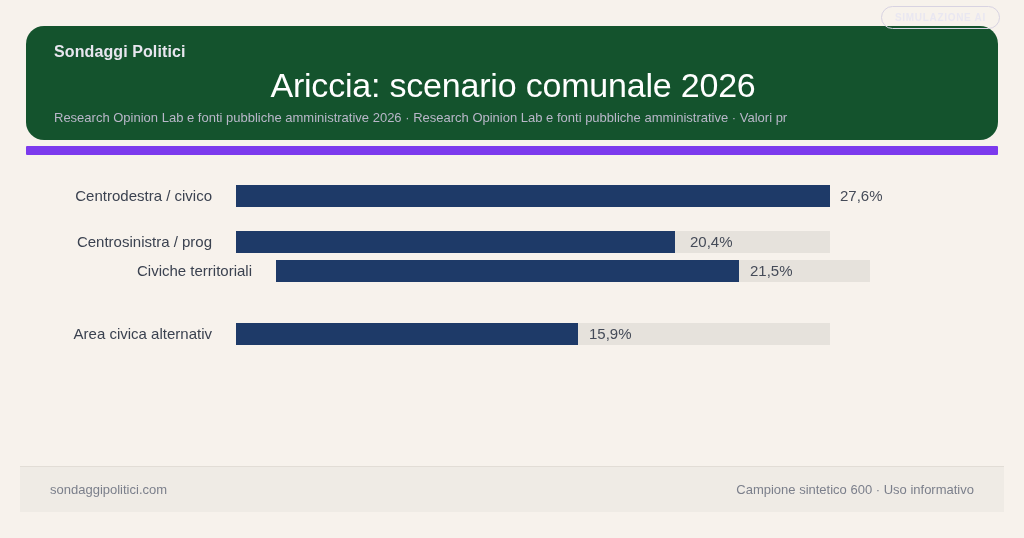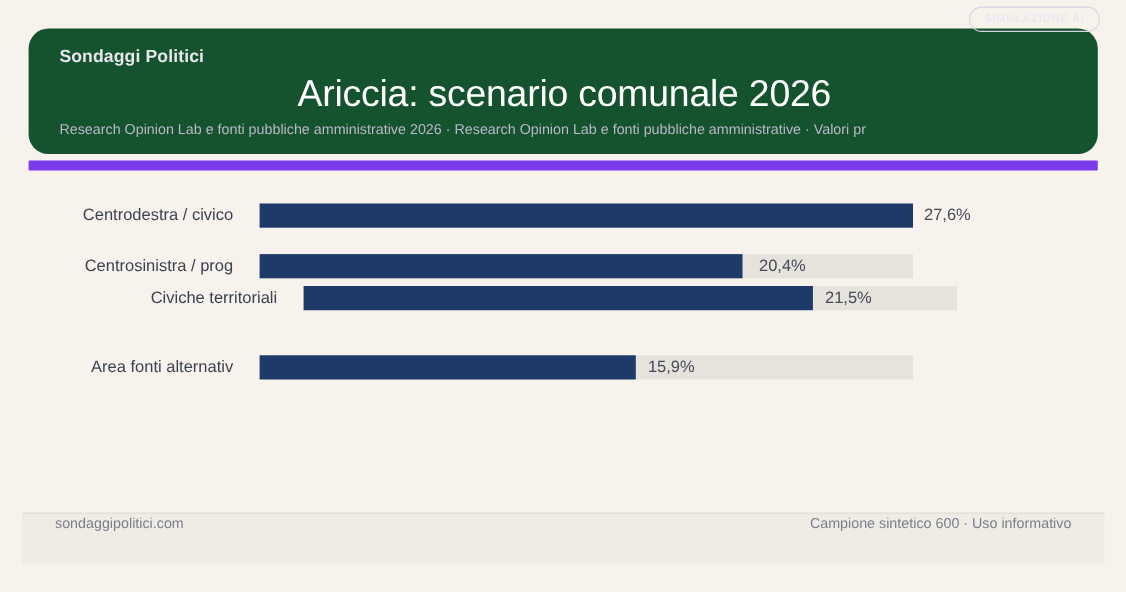--- a/index.html
+++ b/index.html
@@ -151,20 +151,21 @@
   .footer {
     position: absolute;
     left: 20px;
     top: 466px;
     width: 984px;
     height: 46px;
     background: #efebe5;
     border-top: 1px solid #e2ddd6;
     box-sizing: border-box;
     display: flex;
+    align-items: center;
     justify-content: space-between;
     padding: 0 30px 0 30px;
   }
   .footer-left, .footer-right {
     color: #7b7f8b;
     font-size: 13px;
     line-height: 18px;
     white-space: nowrap;
   }
 </style>
@@ -203,21 +204,21 @@
 
     <div class="row" style="top:75px;margin-left:40px;">
       <div class="row-label">Civiche territoriali</div>
       <div class="track">
         <div class="bar" style="width:463px;"></div>
       </div>
       <div class="value" style="left:710px;">21,5%</div>
     </div>
 
     <div class="row" style="top:138px;">
-      <div class="row-label">Area fonti alternativ</div>
+      <div class="row-label">Area civica alternativ</div>
       <div class="track">
         <div class="bar" style="width:342px;"></div>
       </div>
       <div class="value" style="left:589px;">15,9%</div>
     </div>
 
 
   </div>
 
   <div class="footer">

